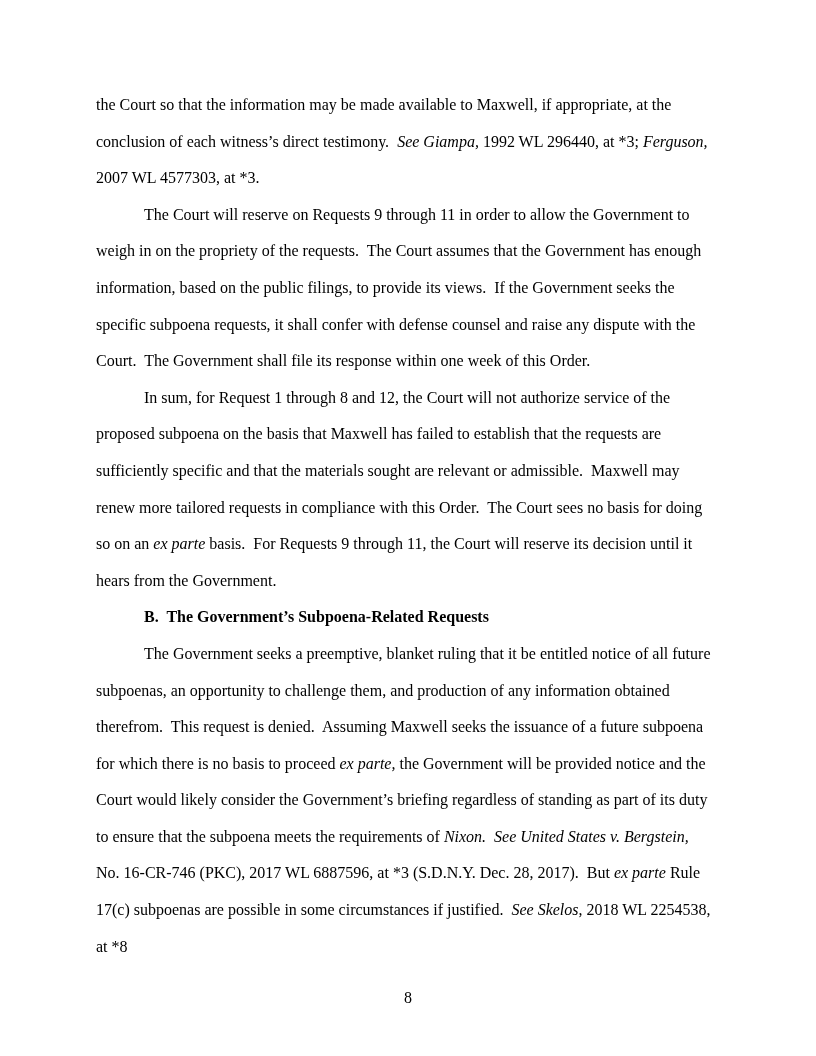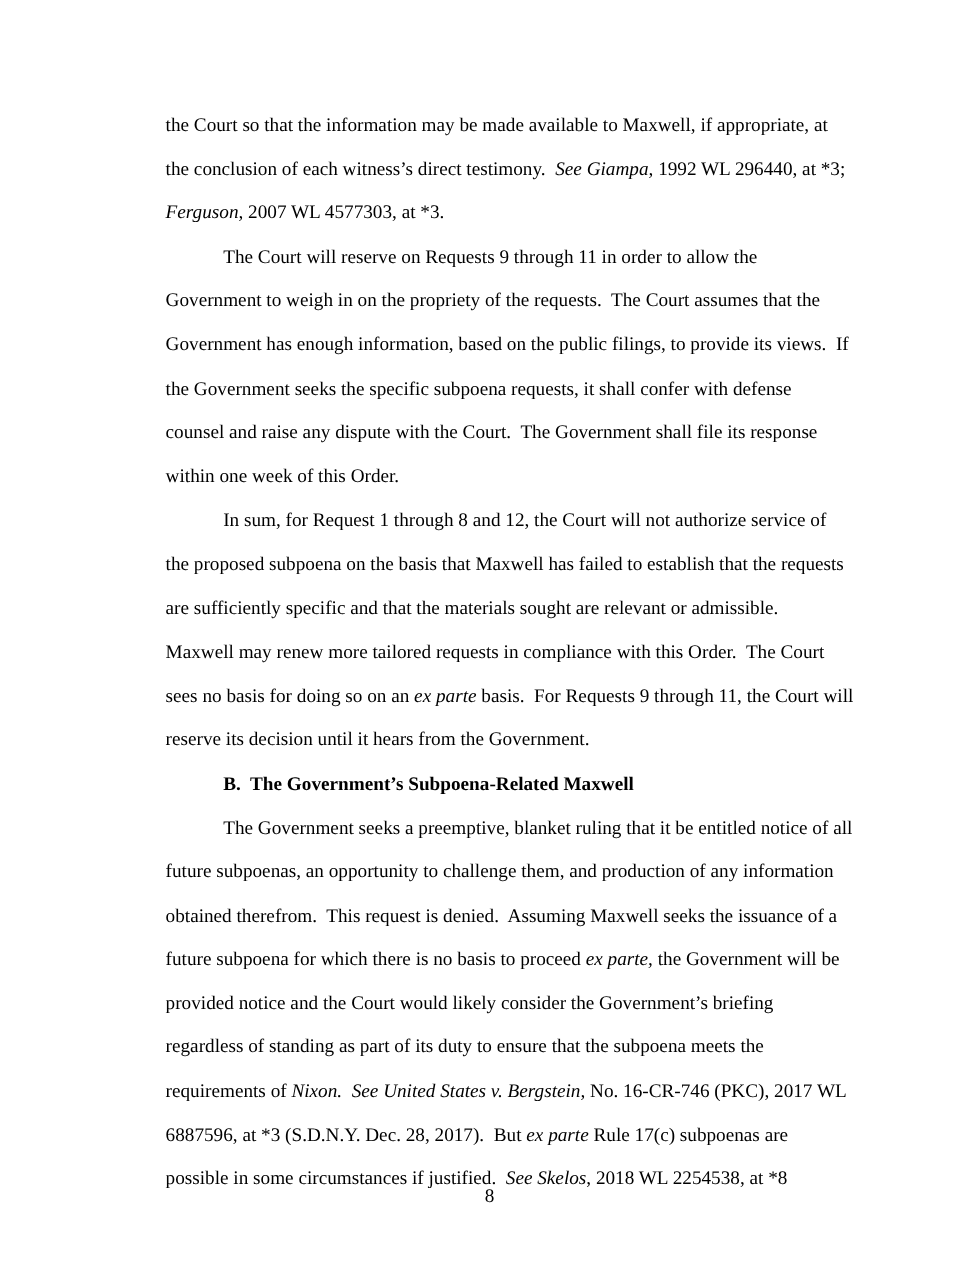--- a/index.html
+++ b/index.html
@@ -28,21 +28,20 @@
     position: absolute;
     top: 87px;
     left: 96px;
     width: 616px;
     font-size: 16px;
     line-height: 36.6px;
     text-align: left;
   }
   .para {
     white-space: pre-wrap;
-    margin-left: 42px;
   }
   .para.indent { text-indent: 48px; }
   .para.bold { font-weight: bold; }
   .italic { font-style: italic; }
   .page-number {
     position: absolute;
     top: 989px;
     left: 0;
     width: 100%;
     text-align: center;
@@ -51,18 +50,18 @@
 </style>
 </head>
 <body>
 
 <div class="page">
 
   <div class="doc-body">
       <p class="para"><span>the Court so that the information may be made available to Maxwell, if appropriate, at the conclusion of each witness’s direct testimony.  </span><span class="italic">See Giampa,</span><span> 1992 WL 296440, at *3; </span><span class="italic">Ferguson,</span><span> 2007 WL 4577303, at *3.</span></p>
       <p class="para indent"><span>The Court will reserve on Requests 9 through 11 in order to allow the Government to weigh in on the propriety of the requests.  The Court assumes that the Government has enough information, based on the public filings, to provide its views.  If the Government seeks the specific subpoena requests, it shall confer with defense counsel and raise any dispute with the Court.  The Government shall file its response within one week of this Order.</span></p>
       <p class="para indent"><span>In sum, for Request 1 through 8 and 12, the Court will not authorize service of the proposed subpoena on the basis that Maxwell has failed to establish that the requests are sufficiently specific and that the materials sought are relevant or admissible.  Maxwell may renew more tailored requests in compliance with this Order.  The Court sees no basis for doing so on an </span><span class="italic">ex parte</span><span> basis.  For Requests 9 through 11, the Court will reserve its decision until it hears from the Government.</span></p>
-      <p class="para indent bold"><span>B.  The Government’s Subpoena-Related Maxwell</span></p>
+      <p class="para indent bold"><span>B.  The Government’s Subpoena-Related Requests</span></p>
       <p class="para indent"><span>The Government seeks a preemptive, blanket ruling that it be entitled notice of all future subpoenas, an opportunity to challenge them, and production of any information obtained therefrom.  This request is denied.  Assuming Maxwell seeks the issuance of a future subpoena for which there is no basis to proceed </span><span class="italic">ex parte,</span><span> the Government will be provided notice and the Court would likely consider the Government’s briefing regardless of standing as part of its duty to ensure that the subpoena meets the requirements of </span><span class="italic">Nixon.  See United States v. Bergstein,</span><span> No. 16-CR-746 (PKC), 2017 WL 6887596, at *3 (S.D.N.Y. Dec. 28, 2017).  But </span><span class="italic">ex parte</span><span> Rule 17(c) subpoenas are possible in some circumstances if justified.  </span><span class="italic">See Skelos</span><span>, 2018 WL 2254538, at *8</span></p>
     </div>
 
   <div class="page-number">8</div>
 </div>
 
 </body></html>

